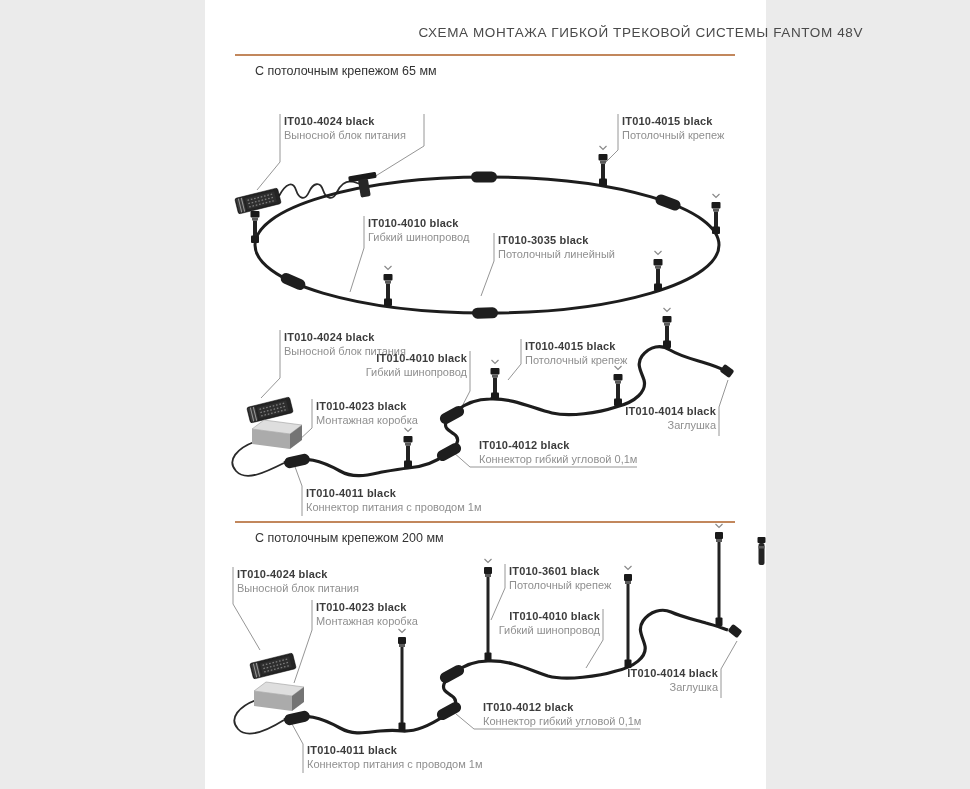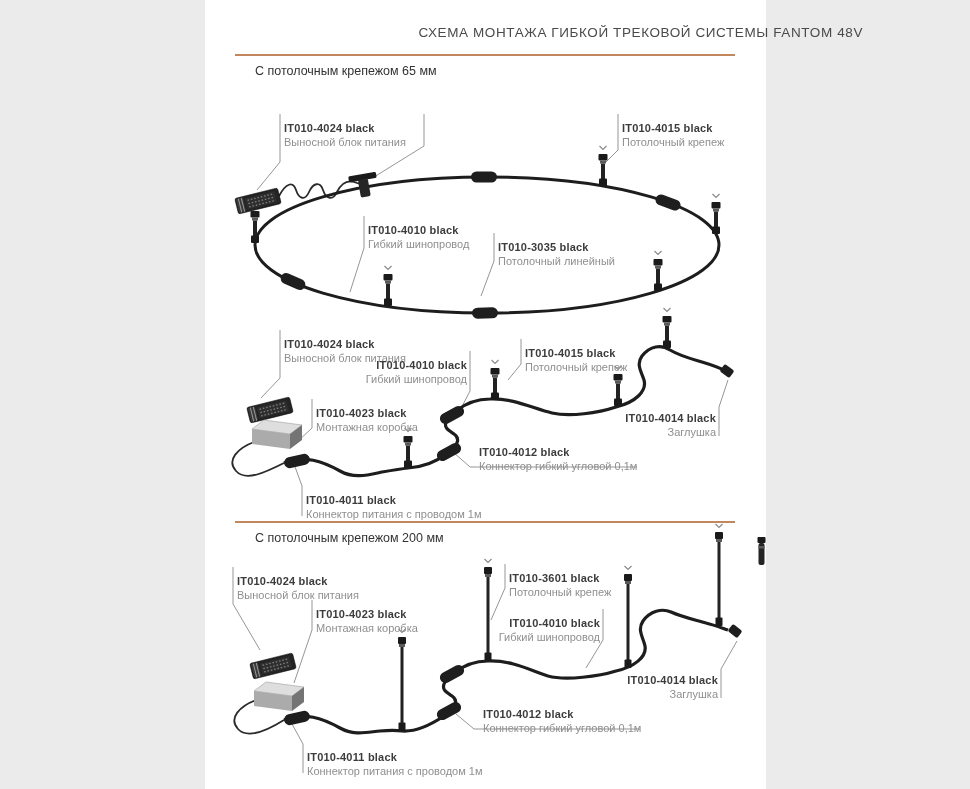--- a/index.html
+++ b/index.html
@@ -7,21 +7,21 @@
   .page{position:relative;width:970px;height:789px;background:#ebebeb;overflow:hidden;}
   .sheet{position:absolute;left:205px;top:0;width:561px;height:789px;background:#ffffff;}
   .title{position:absolute;left:205px;top:25px;width:658px;text-align:right;
          font-size:13.5px;letter-spacing:.6px;color:#4a4a4a;}
   .divider{position:absolute;left:235px;width:500px;height:2px;background:#c2875c;}
   #divider-1{top:54px;} #divider-2{top:521px;}
   .heading{position:absolute;left:235px;font-size:12.5px;color:#333;margin-left:20px;}
   #heading-1{top:64px;} #heading-2{top:531px;}
   .diagram-svg{position:absolute;left:0;top:0;}
   .lbl{position:absolute;font-size:11px;line-height:14px;white-space:nowrap;}
-  .lbl .code{display:block;color:#3c3c3c;font-weight:bold;letter-spacing:.2px;margin-top:7px;}
+  .lbl .code{display:block;color:#3c3c3c;font-weight:bold;letter-spacing:.2px;}
   .lbl .desc{display:block;color:#8f8f8f;}
   .lbl.right{text-align:right;}
 </style>
 </head>
 <body>
 
 <div class="page">
   <div class="sheet"></div>
 
   <div class="title">СХЕМА МОНТАЖА ГИБКОЙ ТРЕКОВОЙ СИСТЕМЫ FANTOM 48V</div>

